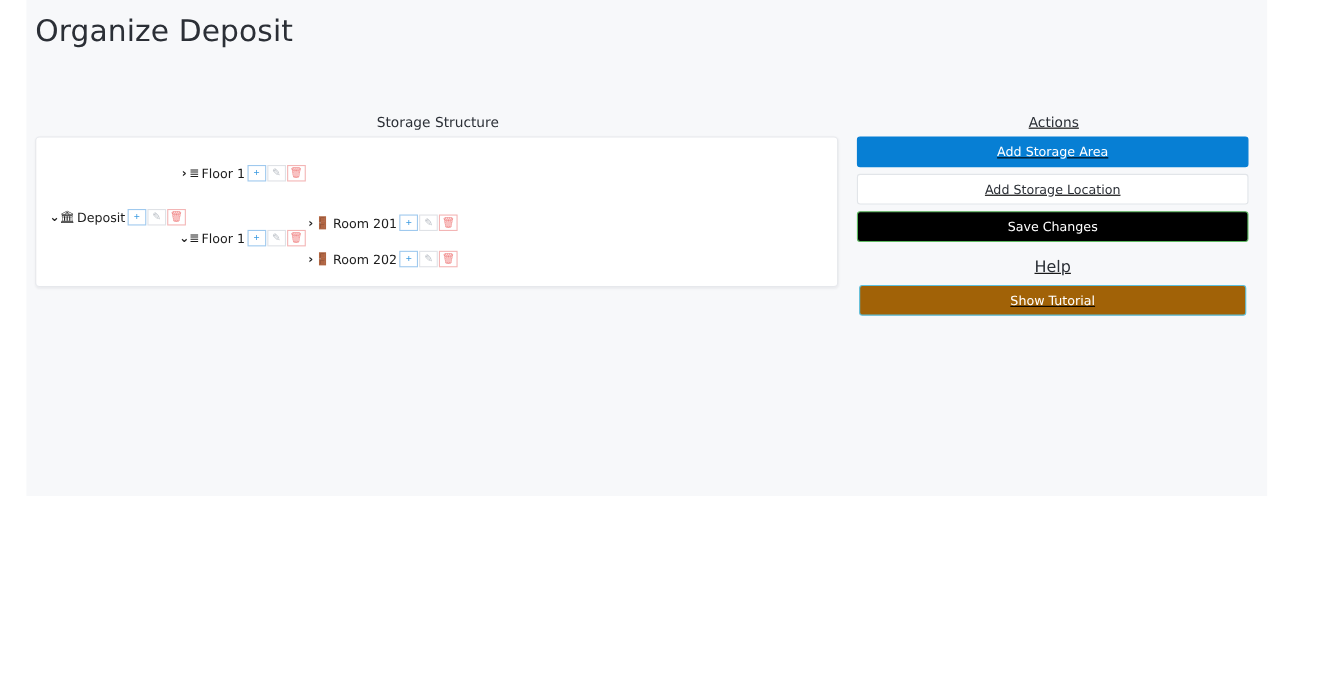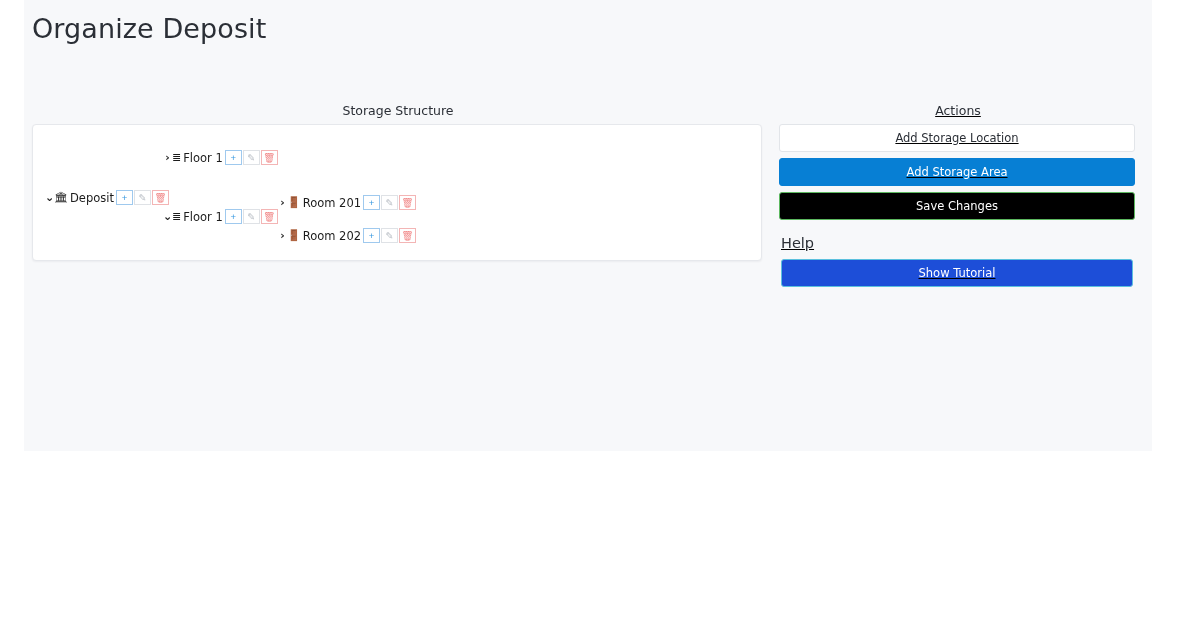--- a/index.html
+++ b/index.html
@@ -68,24 +68,24 @@
   .panel { padding:0; }
   .btn {
     display:block; width:100%; text-align:center;
     font-size:11.5px; line-height:14px; padding:6px 8px;
     border-radius:3px; border:1px solid transparent; cursor:pointer;
     margin-bottom:6px; font-family:"DejaVu Sans", sans-serif;
   }
   .btn-primary   { background:#077fd4; color:#ffffff; border-color:#077fd4; }
   .btn-outline   { background:#ffffff; color:#2b2f36; border-color:#e2e5e9; }
   .btn-success   { background:#000000; color:#ffffff; border-color:#5cb85f; }
-  .btn-info      { background:#1d4ed8; color:#ffffff; border-color:#5bc0de; margin-bottom:0; }
+  .btn-info      { background:#a16207; color:#ffffff; border-color:#5bc0de; margin-bottom:0; }
 
   .help-title {
-    font-size:14.5px; color:#2b2f36; margin:0 0 7px 0; font-weight:400; line-height:18px;
+    font-size:14.5px; color:#2b2f36; margin:0 0 7px 0; font-weight:400; line-height:18px;text-align:center;
   }
   .help-text {
     font-size:11.5px; color:#3d434b; line-height:15px; margin:0 0 10px 0;
   }
   .help-card { padding:8px 2px 2px 2px; }
 </style>
 </head>
 <body>
 
 <div class="page">
@@ -157,22 +157,22 @@
 
         </div>
       </div>
     </div>
 
     <div class="right-col">
 
       <div class="section-label">Actions</div>
 
       <div class="panel">
+        <button class="btn btn-primary">Add Storage Area</button>
         <button class="btn btn-outline">Add Storage Location</button>
-        <button class="btn btn-primary">Add Storage Area</button>
         <button class="btn btn-success">Save Changes</button>
       </div>
 
       <div class="help-card">
         <div class="help-title">Help</div>
         <button class="btn btn-info">Show Tutorial</button>
       </div>
 
     </div>
 

